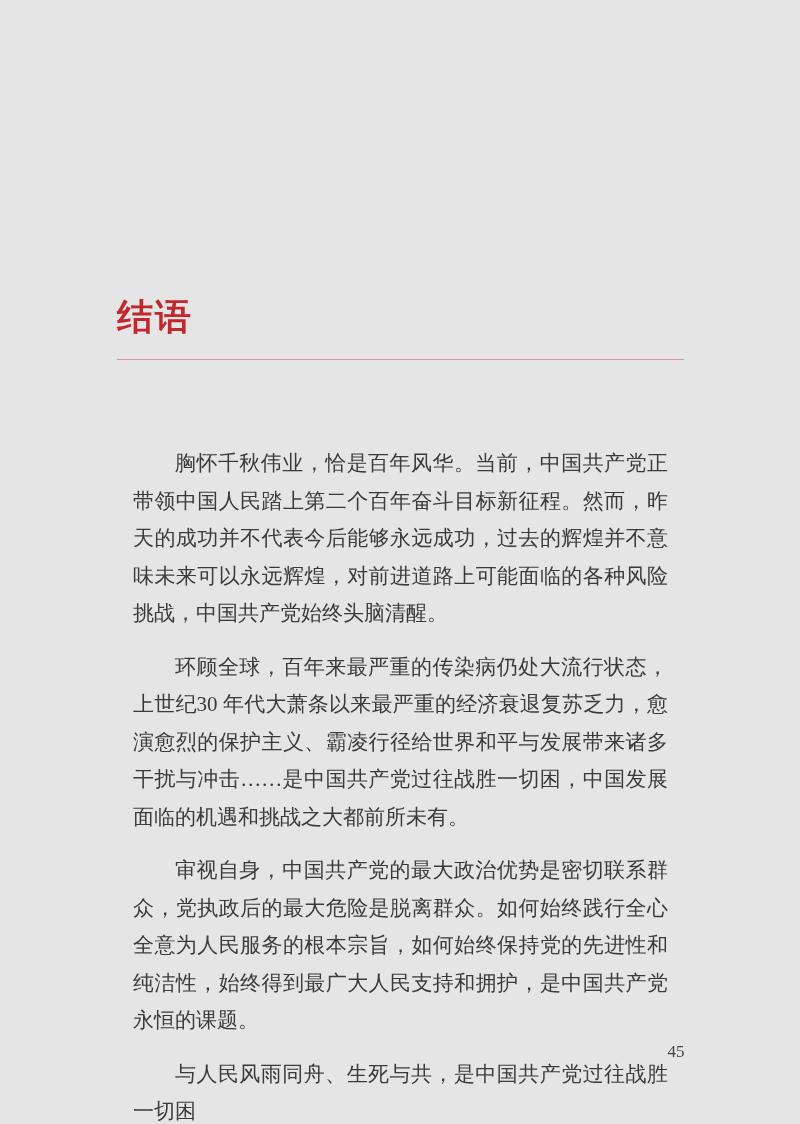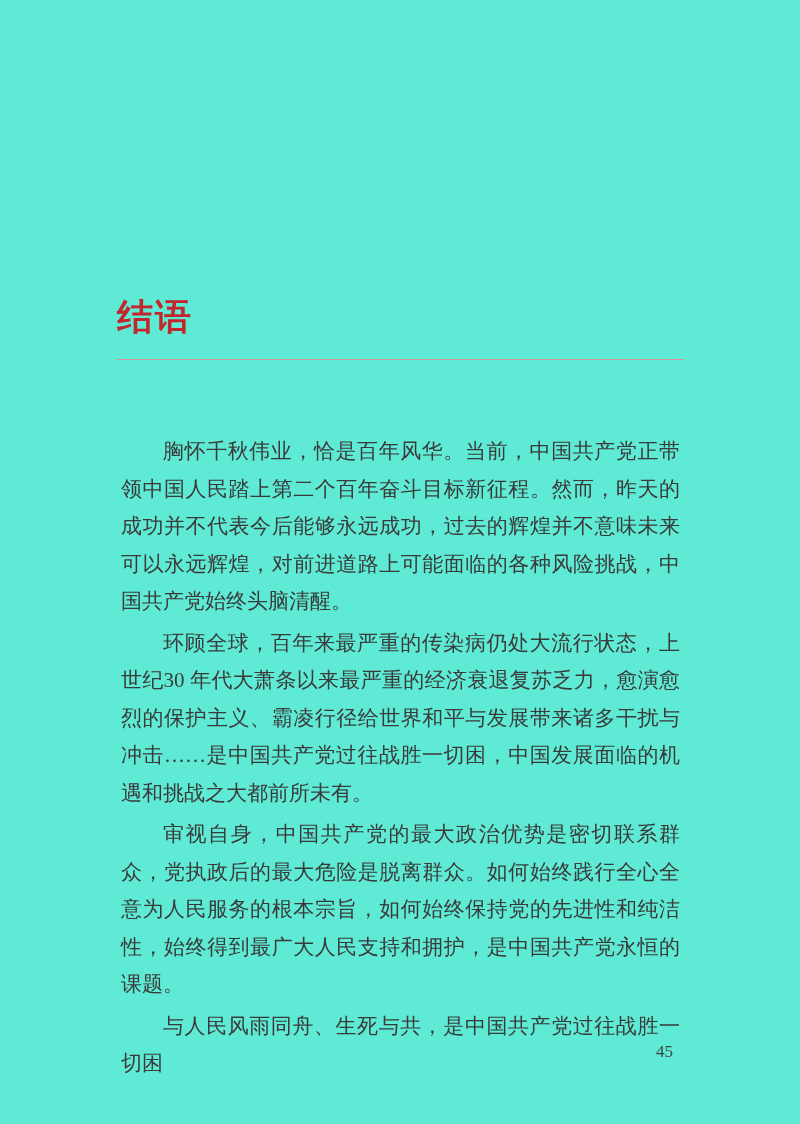--- a/index.html
+++ b/index.html
@@ -4,21 +4,21 @@
 <style>
   html, body {
     margin: 0;
     padding: 0;
     background: #ffffff;
   }
   .page {
     position: relative;
     width: 800px;
     height: 1124px;
-    background: #5eead4;
+    background: #e5e5e5;
     overflow: hidden;
     font-family: "Liberation Serif", "DejaVu Serif", serif;
   }
   .chapter-head {
     position: absolute;
     left: 117px;
     right: 116px;
     top: 296px;
   }
   .chapter-title {
@@ -40,29 +40,30 @@
     position: absolute;
     left: 117px;
     right: 116px;
     top: 429px;
     font-size: 21px;
     line-height: 37.5px;
     color: #3a3a3a;
     text-align: justify;
   }
   .body-text p {
-    margin: 4px;
+    margin: 16px;
     text-indent: 2em;
     font-family: Liberation Serif, serif;
   }
   .page-number {
     position: absolute;
     top: 1042px;
     left: 656px;
     width: 40px;
+    text-align: center;
     font-size: 17px;
     color: #444444;
     font-family: "Liberation Serif", "DejaVu Serif", serif;
   }
 </style>
 </head>
 <body>
 
 <div class="page">
 

